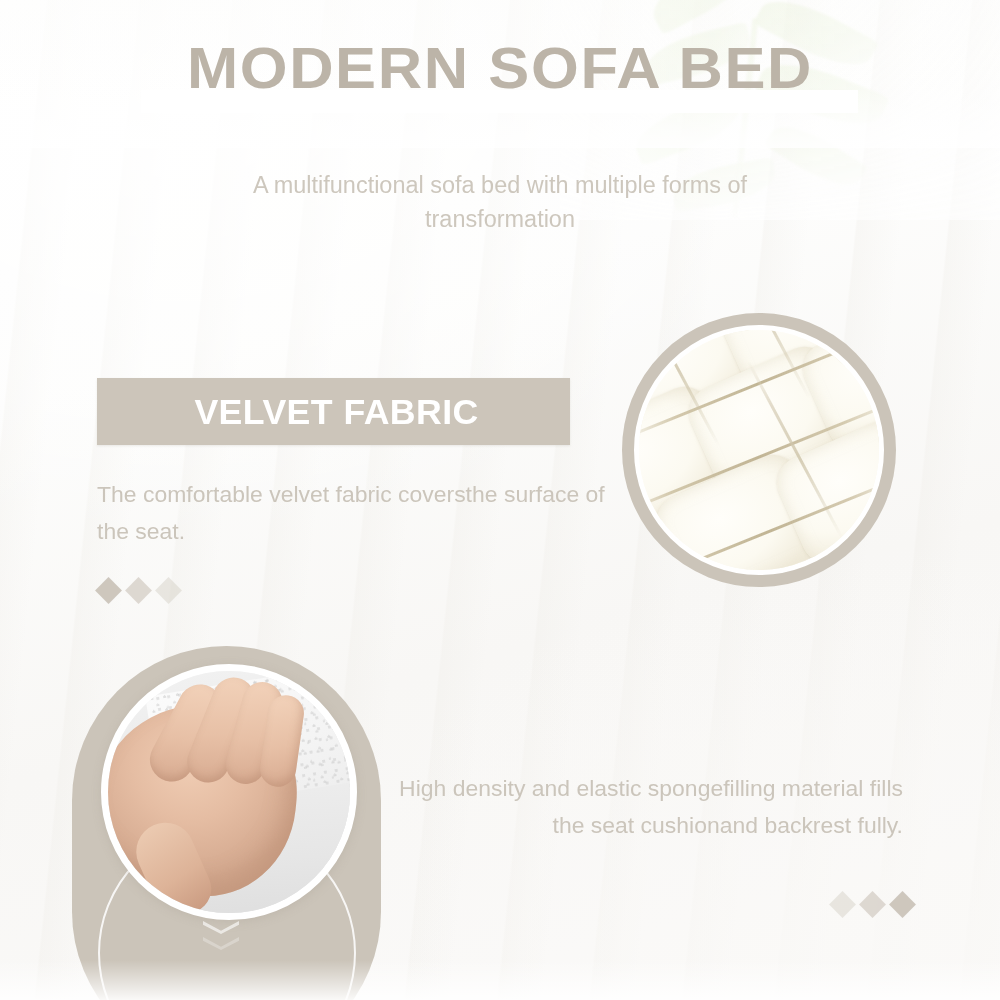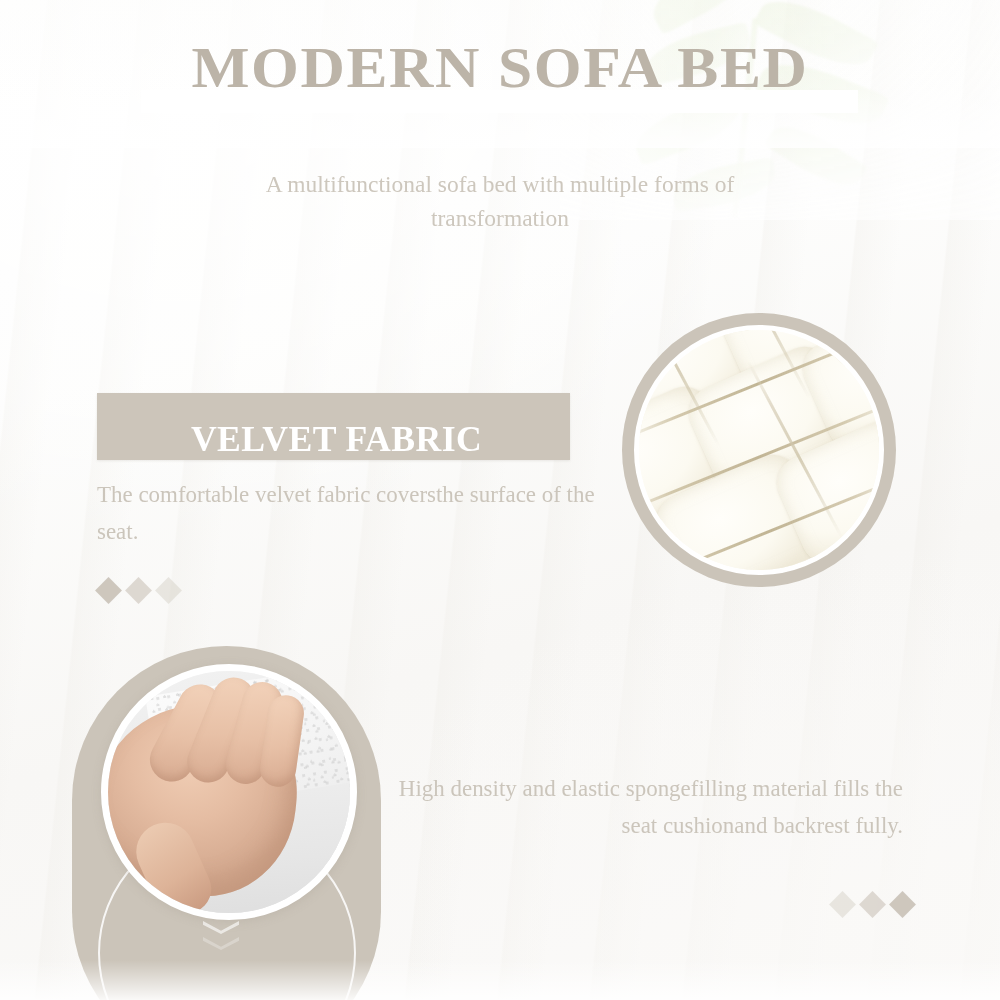--- a/index.html
+++ b/index.html
@@ -8,21 +8,21 @@
     padding: 0;
     background: #ffffff;
   }
 
   #page {
     position: relative;
     width: 1000px;
     height: 1000px;
     overflow: hidden;
     background: #fcfbfa;
-    font-family: Liberation Serif, serif;
+    font-family: Liberation Sans, sans-serif;
     -webkit-font-smoothing: antialiased;
   }
 
   
   .bg-base {
     position: absolute;
     inset: 0;
     background:
       linear-gradient(165deg, #ffffff 0%, #fdfdfc 32%, #f8f7f5 62%, #fbfaf9 100%);
   }
@@ -125,21 +125,21 @@
   .feature-bar span {
     width: 100%;
     color: #ffffff;
     font-weight: 700;
     font-size: 35px;
     letter-spacing: .4px;
     transform: scaleX(1.02);
   }
 
   
-  #bar-velvet { left: 97px; top: 393px; width: 473px; height: 67px; align-items: flex-end; }
+  #bar-velvet { left: 97px; top: 378px; width: 473px; height: 67px; }
   #bar-velvet span { text-align: center; padding-left: 6px; }
 
   .body-copy {
     position: absolute;
     color: #cbc5bb;
     font-size: 22.5px;
     font-weight: 400;
     line-height: 37px;
     transform: scaleX(1.02);
     transform-origin: 0 50%;

